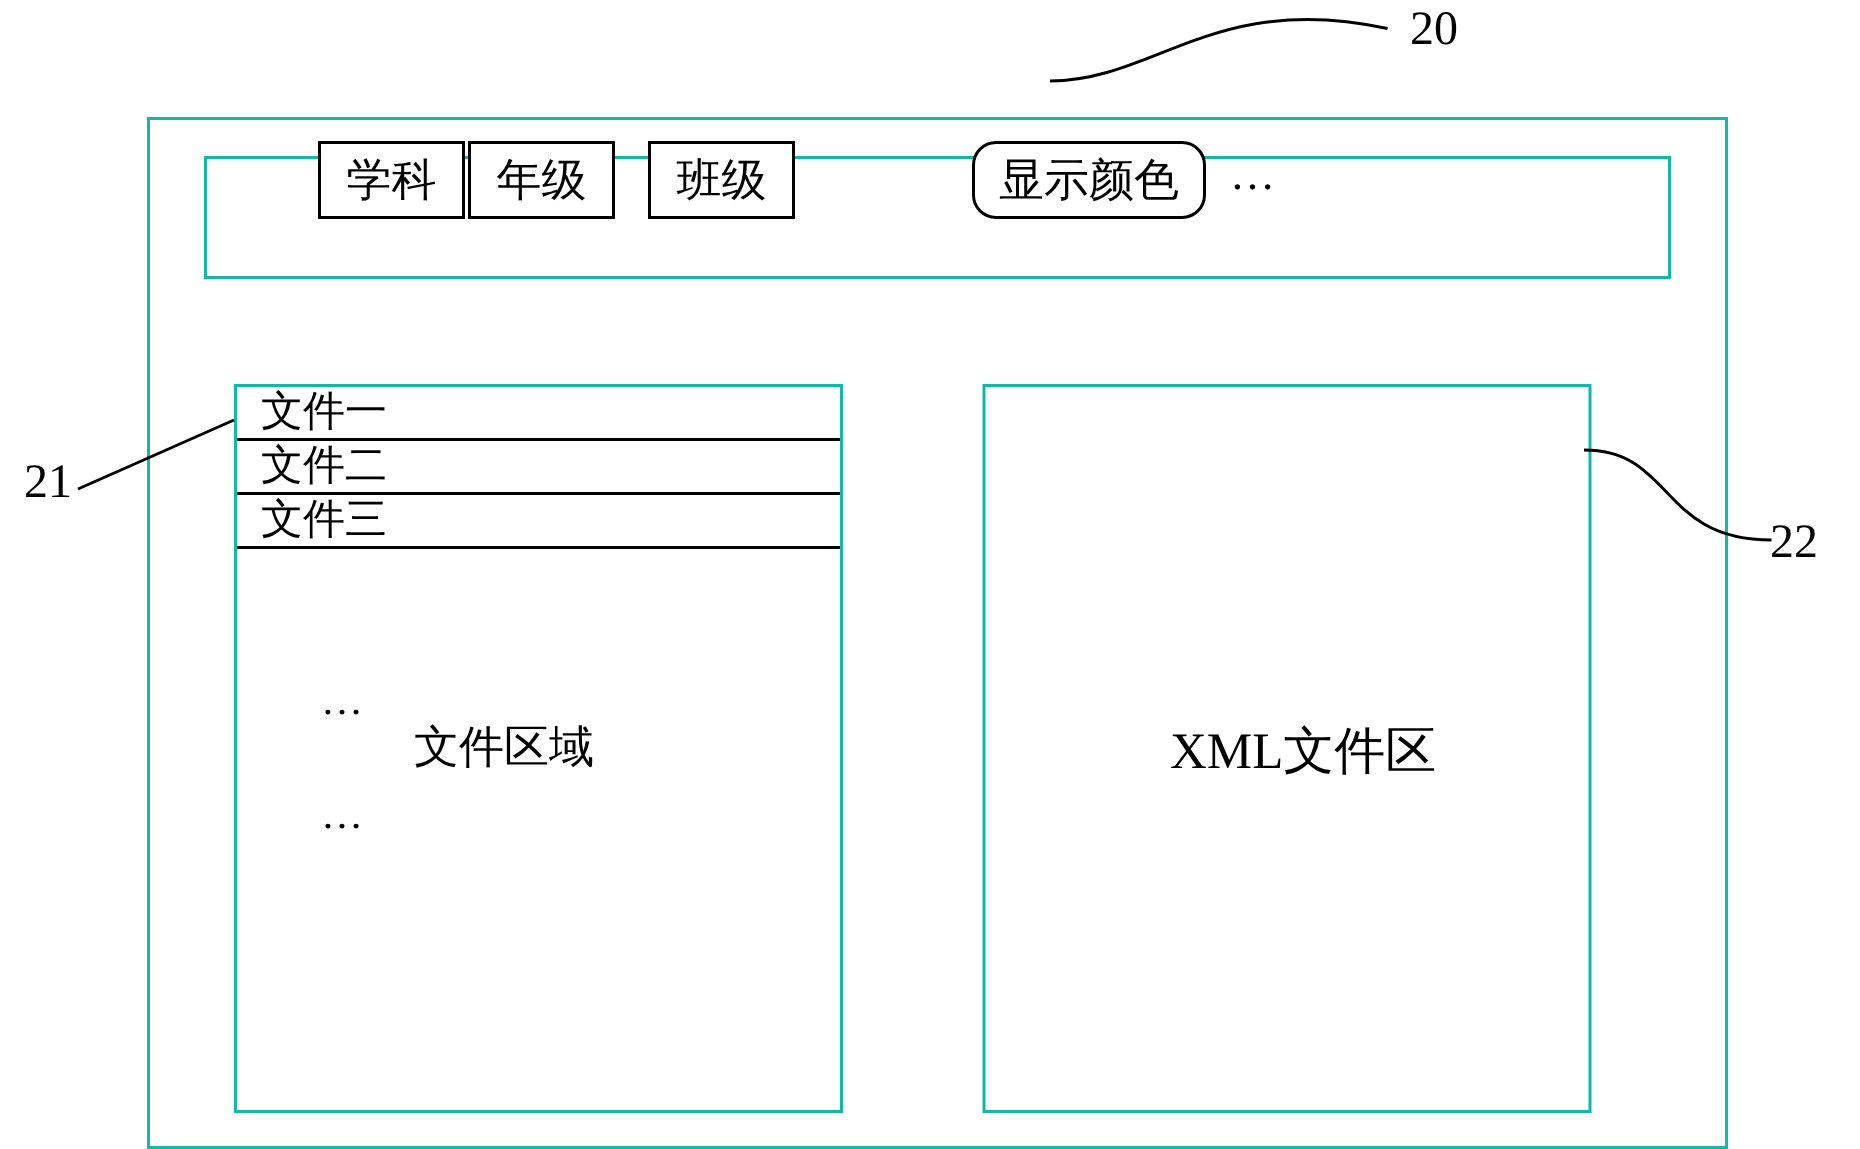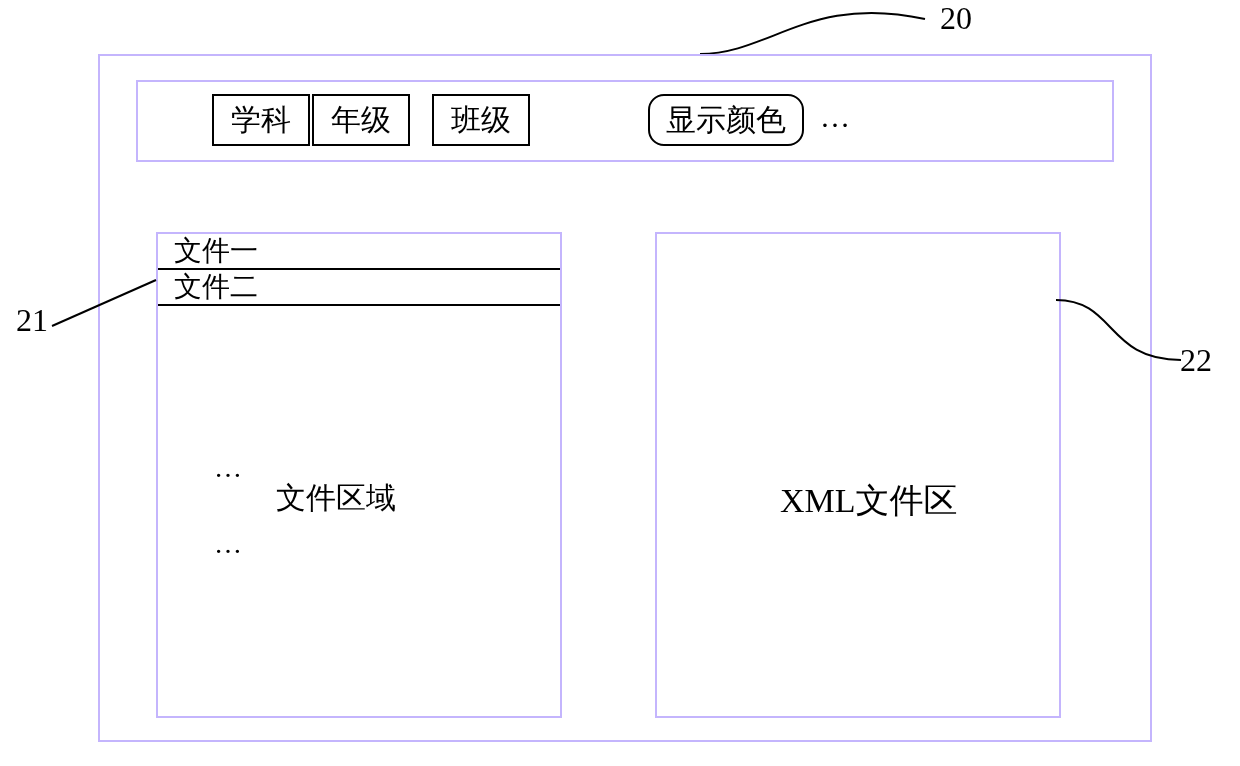--- a/index.html
+++ b/index.html
@@ -11,23 +11,24 @@
     font-family: "KaiTi", "STKaiti", "STKaiTi", "Kaiti SC", serif;
     color: #000;
   }
   .canvas {
     position: relative;
     width: 1240px;
     height: 766px;
   }
   .box {
     position: absolute;
-    border: 2px solid #c4b5fd;
+    border: 2px solid #14b8a6;
     box-sizing: border-box;
     background: #fff;
+    margin-top: 24px;
   }
   .label {
     position: absolute;
     font-size: 28px;
     white-space: nowrap;
   }
   .btn {
     position: absolute;
     border: 2px solid #000;
     box-sizing: border-box;
@@ -79,20 +80,21 @@
     <span>班级</span>
   </div>
   <div class="btn" style="left:648px; top:94px; width:156px; height:52px;border-radius:16px;">
     <span>显示颜色</span>
   </div>
   <div class="label" style="left:820px; top:100px; font-size:30px;">…</div>
 
   <div class="box" style="left:156px; top:232px; width:406px; height:486px;">
     <div class="file-row">文件一</div>
     <div class="file-row">文件二</div>
+    <div class="file-row">文件三</div>
   </div>
   <div class="label" style="left:214px; top:452px; letter-spacing:4px;">…</div>
   <div class="label" style="left:276px; top:478px; font-size:30px;">文件区域</div>
   <div class="label" style="left:214px; top:528px; letter-spacing:4px;">…</div>
 
   <div class="box" style="left:655px; top:232px; width:406px; height:486px;"></div>
   <div class="label" style="left:780px; top:478px; font-size:34px; font-family:'Times New Roman','KaiTi','STKaiti',serif;">XML文件区</div>
 
   <div class="callout-num" style="left:16px; top:302px;">21</div>
   <svg class="callout" style="left:52px; top:280px; width:110px; height:80px;">

